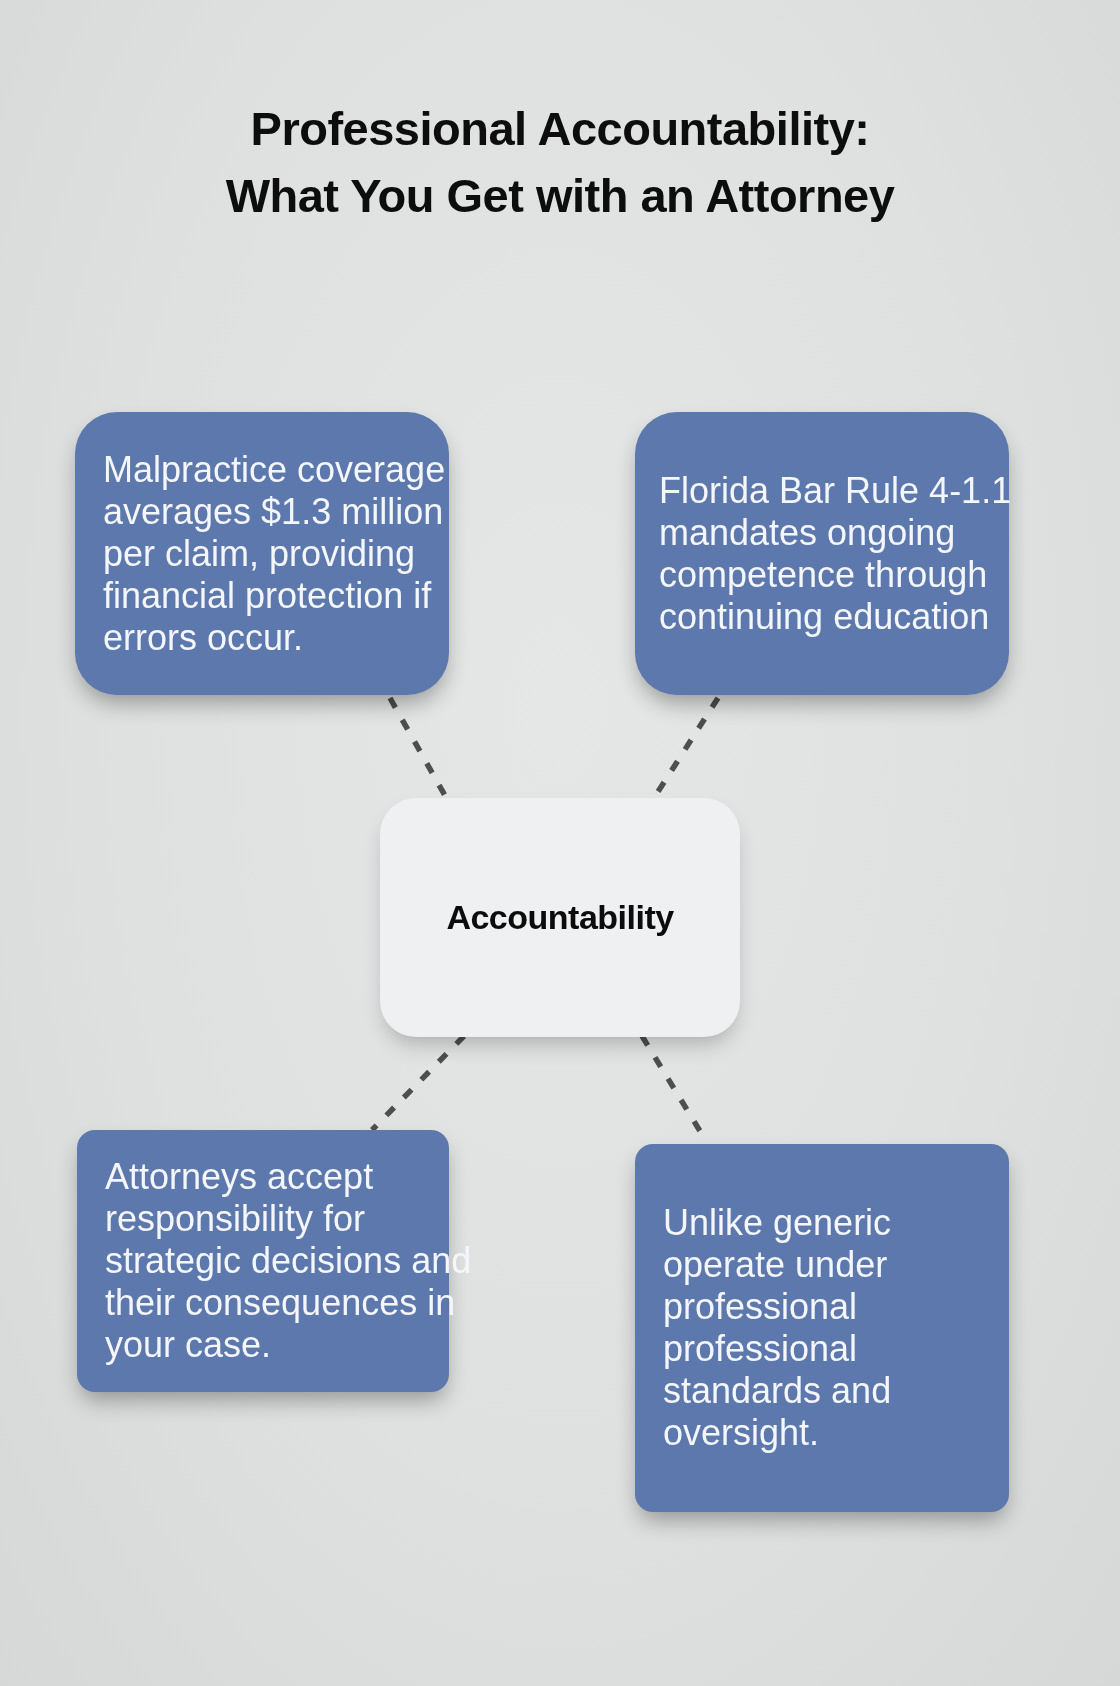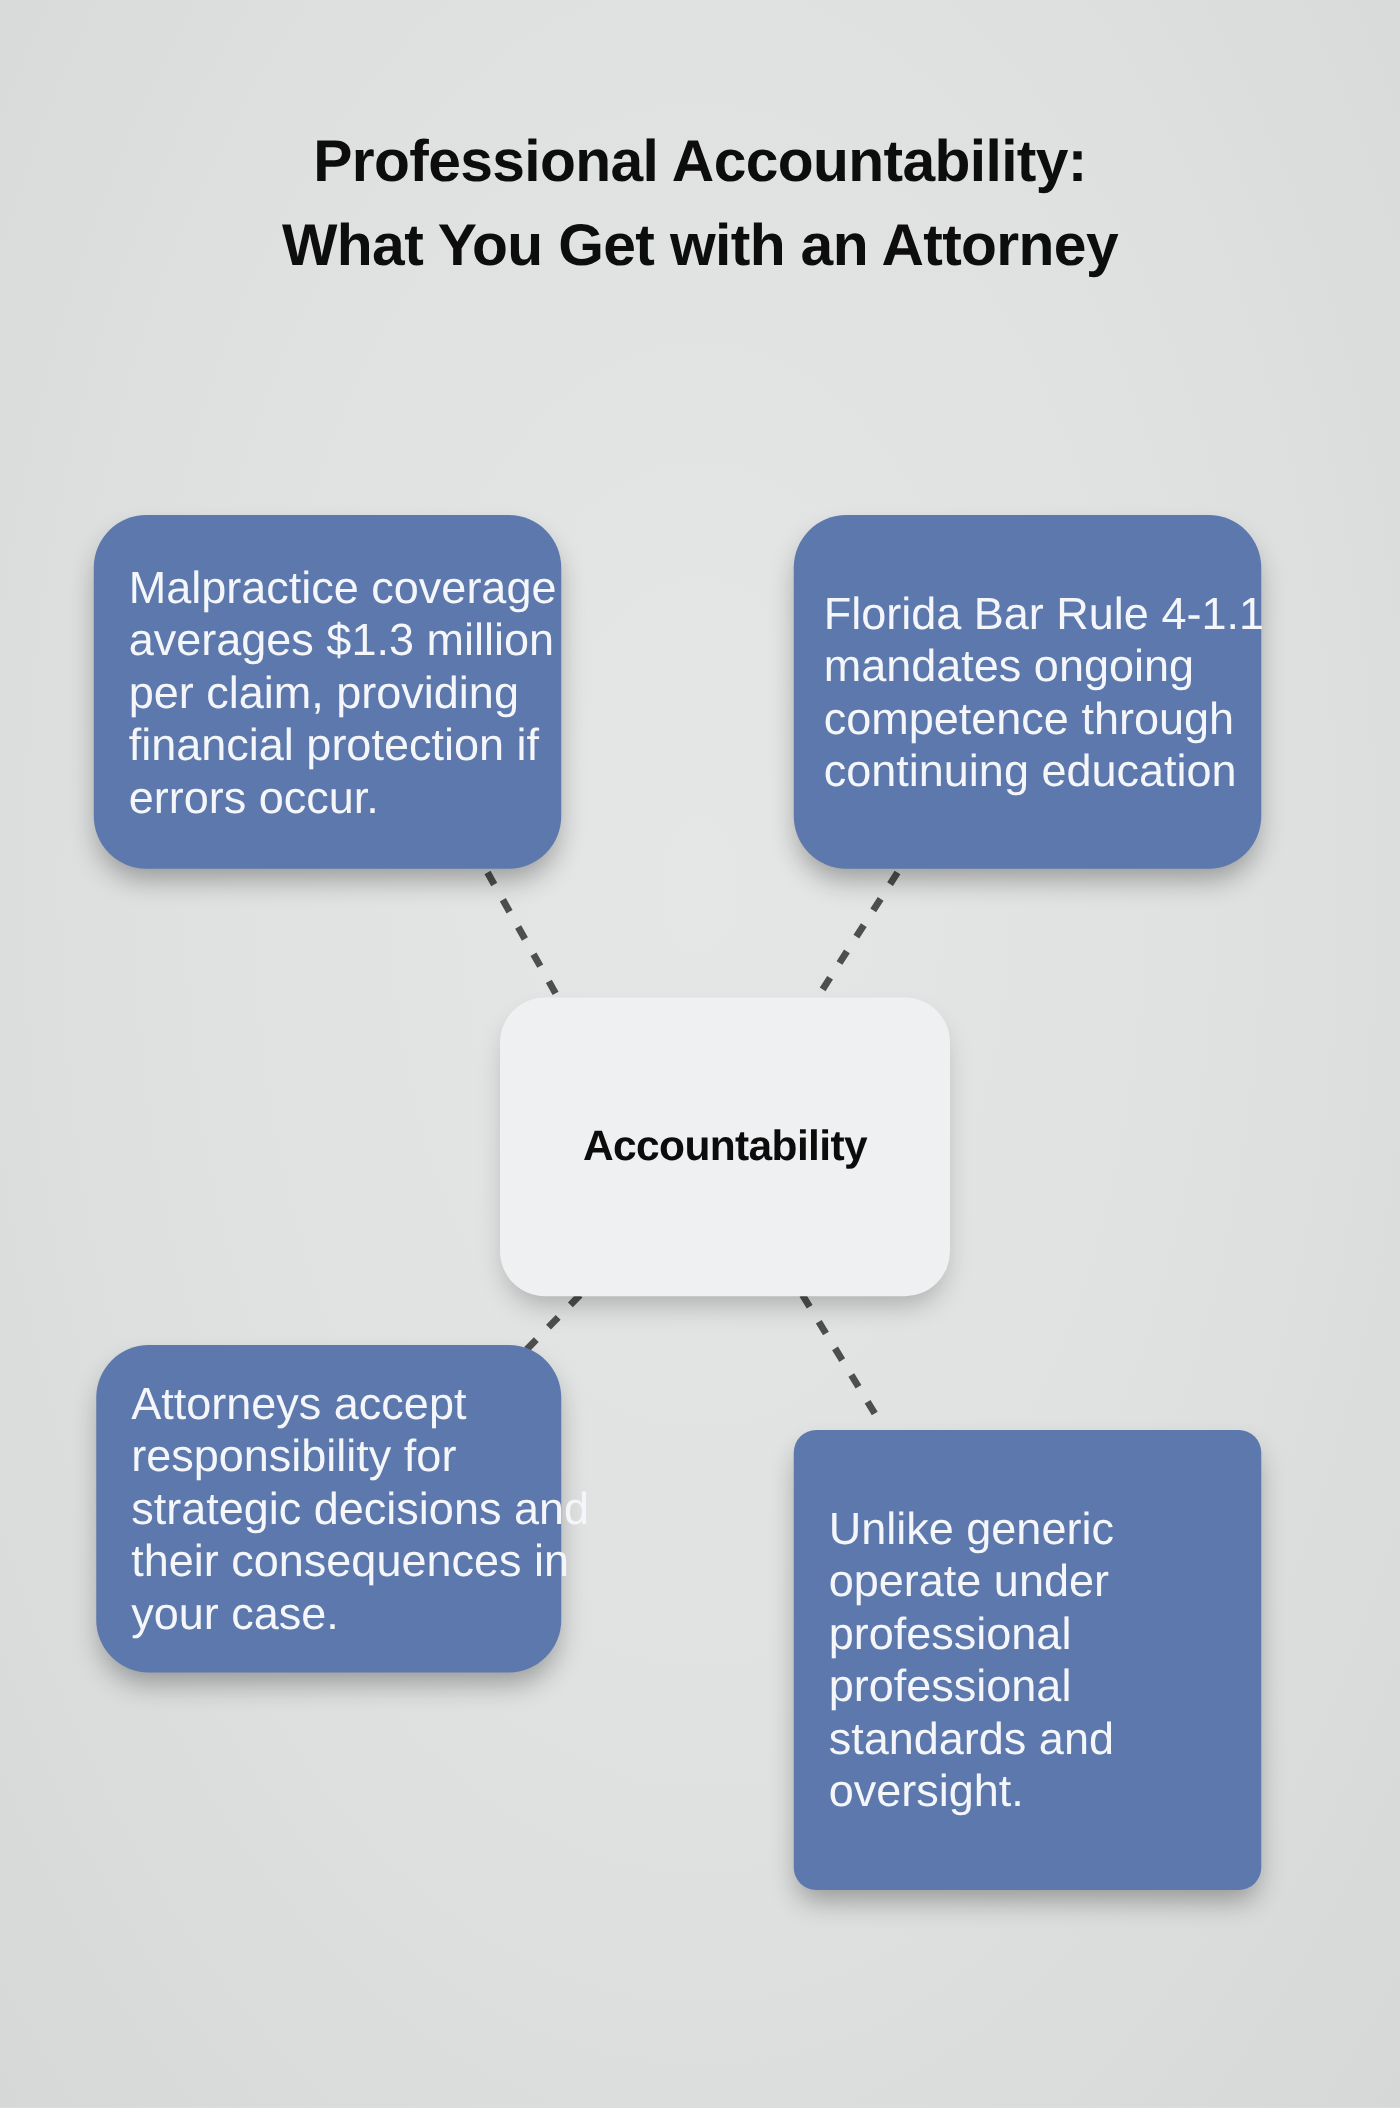--- a/index.html
+++ b/index.html
@@ -61,25 +61,25 @@
     justify-content: center;
     padding: 20px 28px;
     color: var(--card-text);
     font-size: 36px;
     line-height: 42px;
     font-weight: 400;
   }
   .card .line { white-space: nowrap; }
   .card.tl { left: 75px;  top: 412px;  width: 374px; height: 283px; }
   .card.tr { left: 635px; top: 412px;  width: 374px; height: 283px; padding-left: 24px; }
-  .card.bl { left: 77px;  top: 1076px; width: 372px; height: 262px; }
+  .card.bl { left: 77px;  top: 1130px; width: 372px; height: 262px; border-radius: 18px; }
   .card.br { left: 635px; top: 1144px; width: 374px; height: 368px; border-radius: 18px; }
   .node {
     position: absolute;
-    left: 400px;
+    left: 380px;
     top: 798px;
     width: 360px;
     height: 239px;
     background: var(--node-bg);
     border-radius: 36px;
     box-shadow: 0 12px 22px -6px rgba(0,0,0,0.25);
     display: flex;
     align-items: center;
     justify-content: center;
     color: var(--node-text);

